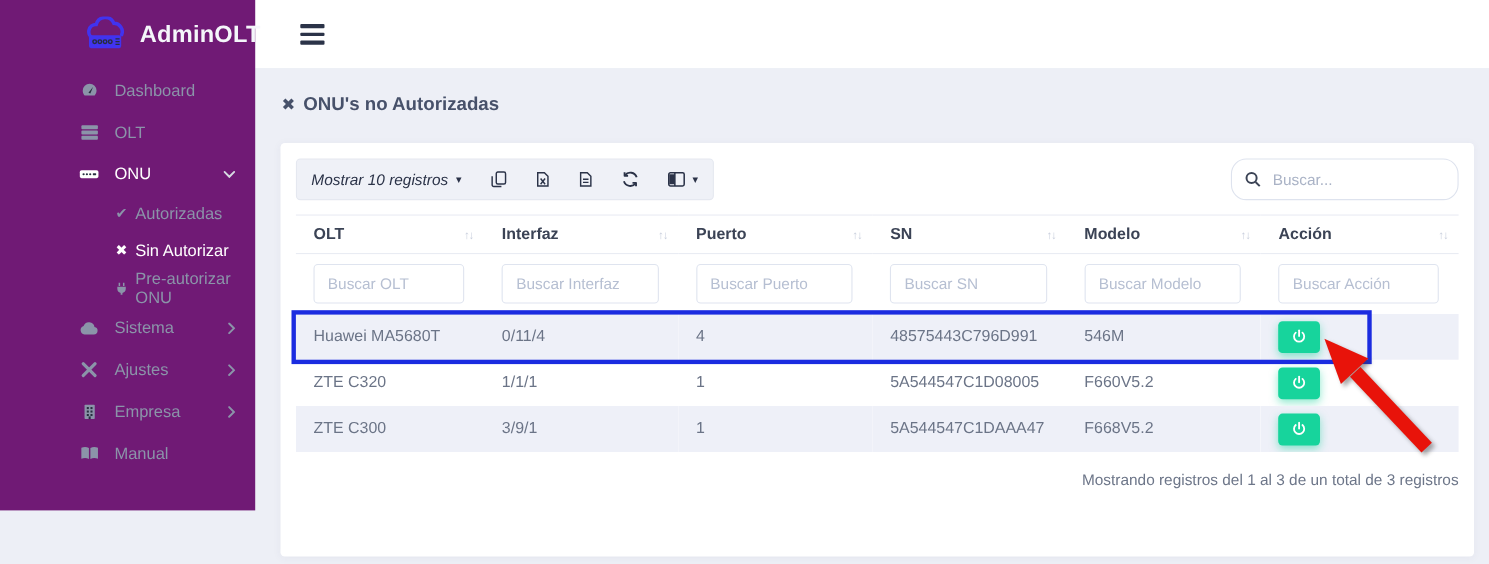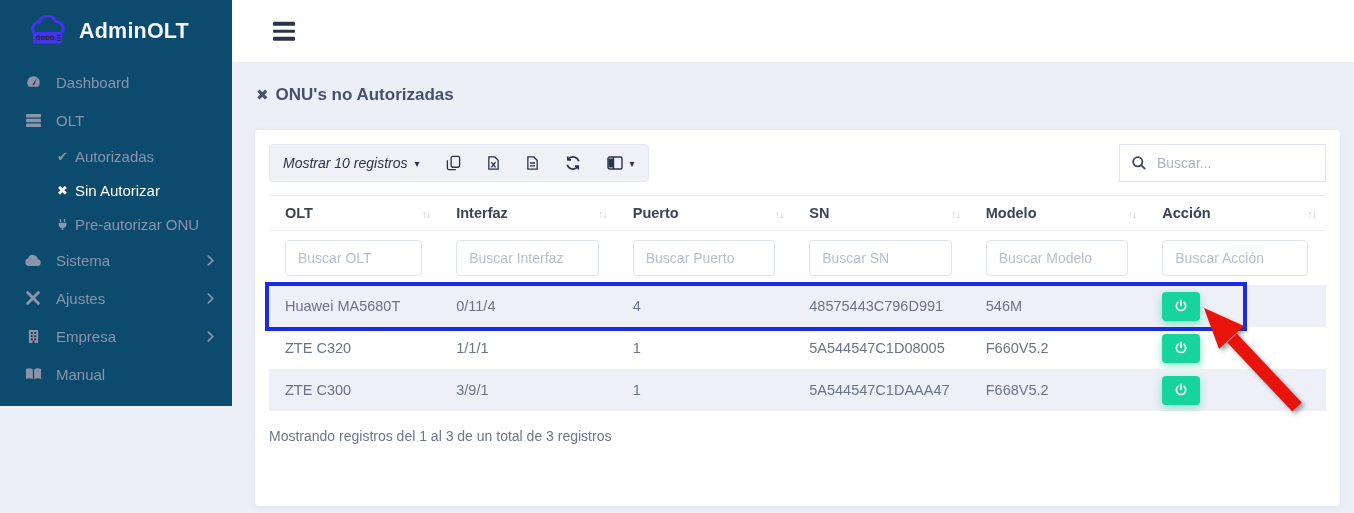--- a/index.html
+++ b/index.html
@@ -1,19 +1,19 @@
 <!DOCTYPE html>
 <html><head>
 <meta charset="utf-8">
 <style>
   *{box-sizing:border-box;margin:0;padding:0;}
   body{width:1354px;height:513px;position:relative;overflow:hidden;
        font-family:"Liberation Sans","DejaVu Sans",sans-serif;background:#edeff6;}
   
-  .sidebar{position:absolute;left:0;top:0;width:232px;height:406px;background:#0c4a6e;z-index:5;}
+  .sidebar{position:absolute;left:0;top:0;width:232px;height:464px;background:#701a75;z-index:5;padding-left:48px;}
   .logo{height:63px;display:flex;align-items:center;padding-left:26px;gap:9px;}
   .brand{color:#f4f6fa;font-size:21.5px;font-weight:700;letter-spacing:.2px;}
   .nav{list-style:none;}
   .nav-item{height:38px;display:flex;align-items:center;padding:0 18px 0 23px;color:#8b94a9;cursor:pointer;text-align:center;}
   .nav-item .nico{width:20px;display:flex;justify-content:center;align-items:center;}
   .nav-item .lbl{margin-left:13px;font-size:15px;}
   .nav-item .chev{margin-left:auto;display:flex;color:#8b94a9;}
   .nav-item.active{color:#fff;}
   .nav-item.active .chev{color:#d6dae2;}
   .sub-item{height:34px;display:flex;align-items:center;padding-left:57px;color:#8b94a9;font-size:15px;gap:7px;cursor:pointer;}
@@ -31,40 +31,40 @@
   .page-title .ticon{font-size:15px;font-weight:400;}
   .card{position:absolute;left:23px;top:68px;width:1085px;height:376px;background:#fff;border-radius:4px;
         box-shadow:0 1px 8px rgba(50,60,90,.05);padding:14px;}
   
   .toolbar{display:flex;align-items:center;}
   .btn-group{display:flex;align-items:stretch;height:38px;background:#eff1f7;border:1px solid #e5e8f0;border-radius:4px;}
   .tb-btn{display:flex;align-items:center;gap:7px;padding:0 13px;color:#2b3348;font-size:14px;cursor:pointer;background:transparent;border:none;font-family:inherit;font-style:italic;}
   .caret{font-size:10px;color:#2b3348;}
   .btn-actualizar{margin-left:10px;height:38px;display:flex;align-items:center;gap:8px;background:#2ab7d8;color:#fff;
         font-size:14.5px;padding:0 14px;border:none;border-radius:4px;cursor:pointer;font-family:inherit;}
-  .searchbox{margin-left:auto;width:207px;height:38px;border:1px solid #dee3ee;border-radius:0;background:#fff;
+  .searchbox{margin-left:auto;width:207px;height:38px;border:1px solid #dee3ee;border-radius:14px;background:#fff;
         display:flex;align-items:center;gap:10px;padding:0 11px;}
   .searchbox input{border:0;outline:0;flex:1;font-size:14px;color:#4a5468;font-family:inherit;background:transparent;min-width:0;}
   .searchbox input::placeholder{color:#aab3c6;}
   
   table{width:100%;border-collapse:collapse;table-layout:fixed;margin-top:13px;}
   thead th{border-top:1px solid #e9ecf3;border-bottom:1px solid #e9ecf3;text-align:left;font-size:14.5px;
         font-weight:700;color:#3b4355;padding:9px 10px 9px 16px;cursor:pointer;}
   th .sort{float:right;color:#c9cfdd;font-size:10.5px;letter-spacing:-1px;font-weight:400;margin-top:3px;}
   .filter-row td{padding:9px 18px 9px 16px;}
   .filter-row input{width:100%;height:36px;border:1px solid #dfe4ef;border-radius:4px;padding:0 12px;font-size:14px;
         color:#4a5468;font-family:inherit;outline:0;}
   .filter-row input::placeholder{color:#b6bfd2;}
   tbody.data tr{height:42px;}
   tbody.data tr.stripe{background:#eef0f8;padding-left:10px;}
   tbody.data td{font-size:14.5px;color:#6b7487;padding:0 10px 0 16px;overflow:hidden;white-space:nowrap;}
   .power-btn{width:38px;height:29px;border:none;border-radius:4px;background:#17d49c;display:flex;align-items:center;
         justify-content:center;cursor:pointer;box-shadow:0 3px 8px rgba(23,212,156,.5);}
   
-  .table-footer{display:flex;justify-content:flex-start;align-items:flex-start;margin-top:13px;}
+  .table-footer{display:flex;justify-content:flex-end;align-items:flex-start;margin-top:13px;}
   .info{color:#6d7689;font-size:14px;padding-top:4px;}
   .pager{display:inline-flex;border:1px solid #e1e5ef;border-radius:4px;overflow:hidden;margin-top:8px;}
   .pg{height:33px;display:flex;align-items:center;padding:0 15px;font-size:14px;color:#5b6478;background:#fff;cursor:pointer;border:none;font-family:inherit;}
   .pg.cur{background:#7b52f4;color:#fff;width:34px;padding:0;justify-content:center;}
   
   .hl-box{position:absolute;left:33px;top:220px;width:982px;height:49px;border:4px solid #1b2ce0;pointer-events:none;z-index:3;}
   .arrow{position:absolute;left:0;top:0;pointer-events:none;z-index:4;filter:drop-shadow(3px 3px 2px rgba(60,60,60,.45));}
   svg{display:block;}
 </style>
 </head>
@@ -104,20 +104,39 @@
     <li class="nav-item">
       <span class="nico">
         <svg width="17" height="15" viewBox="0 0 18 16" fill="currentColor">
             <rect x="1" y="1" width="16" height="3.7" rx=".9"></rect>
             <rect x="1" y="6.1" width="16" height="3.7" rx=".9"></rect>
             <rect x="1" y="11.2" width="16" height="3.7" rx=".9"></rect>
           </svg>
       </span>
       <span class="lbl">OLT</span>
     </li>
+    <li class="nav-item active">
+      <span class="nico">
+        <svg width="18" height="16" viewBox="0 0 18 16" fill="currentColor">
+            <path d="M2.2 4.8h13.6c.95 0 1.7.76 1.7 1.7v3.8c0 .94-.75 1.7-1.7 1.7H2.2c-.94 0-1.7-.76-1.7-1.7V6.5c0-.94.76-1.7 1.7-1.7z"></path>
+            <g fill="#272e3f">
+              <circle cx="4" cy="8.4" r="1"></circle>
+              <circle cx="7" cy="8.4" r="1"></circle>
+              <circle cx="10" cy="8.4" r="1"></circle>
+              <rect x="12.4" y="7.5" width="3" height="1.8" rx=".4"></rect>
+            </g>
+          </svg>
+      </span>
+      <span class="lbl">ONU</span>
+      <span class="chev">
+        <svg width="11" height="7" viewBox="0 0 10 6">
+            <path d="M1 1l4 4 4-4" stroke="currentColor" stroke-width="1.6" fill="none" stroke-linecap="round"></path>
+          </svg>
+      </span>
+    </li>
     <li class="sub-item">
       <span class="sico">✔</span>
       <span>Autorizadas</span>
     </li>
     <li class="sub-item active">
       <span class="sico">✖</span>
       <span>Sin Autorizar</span>
     </li>
     <li class="sub-item">
       <span class="sico">

